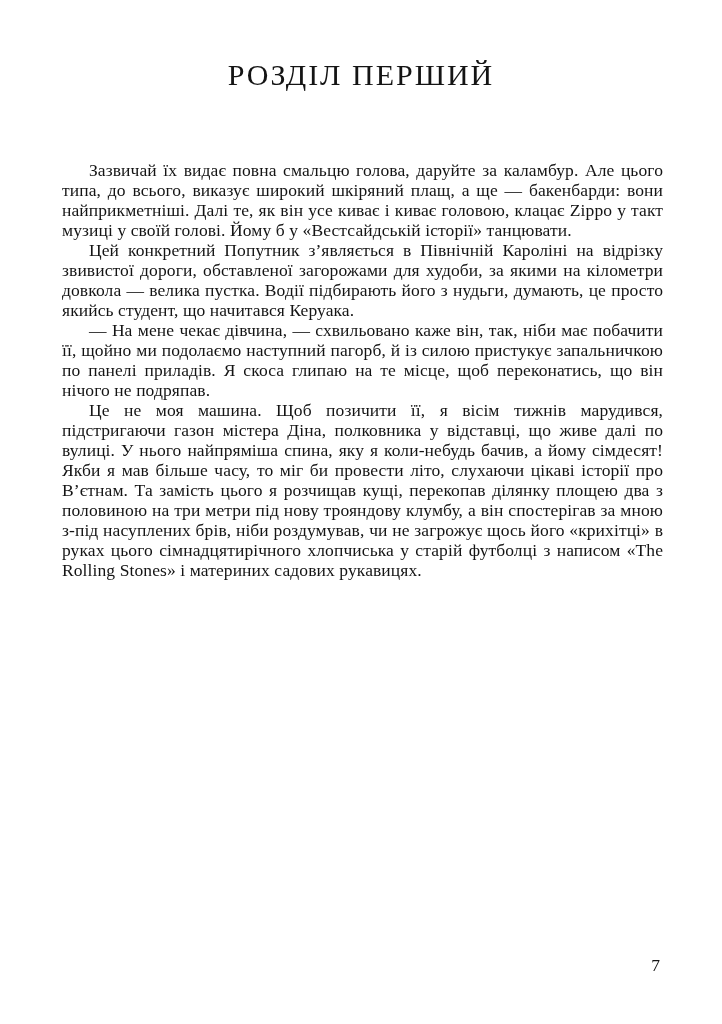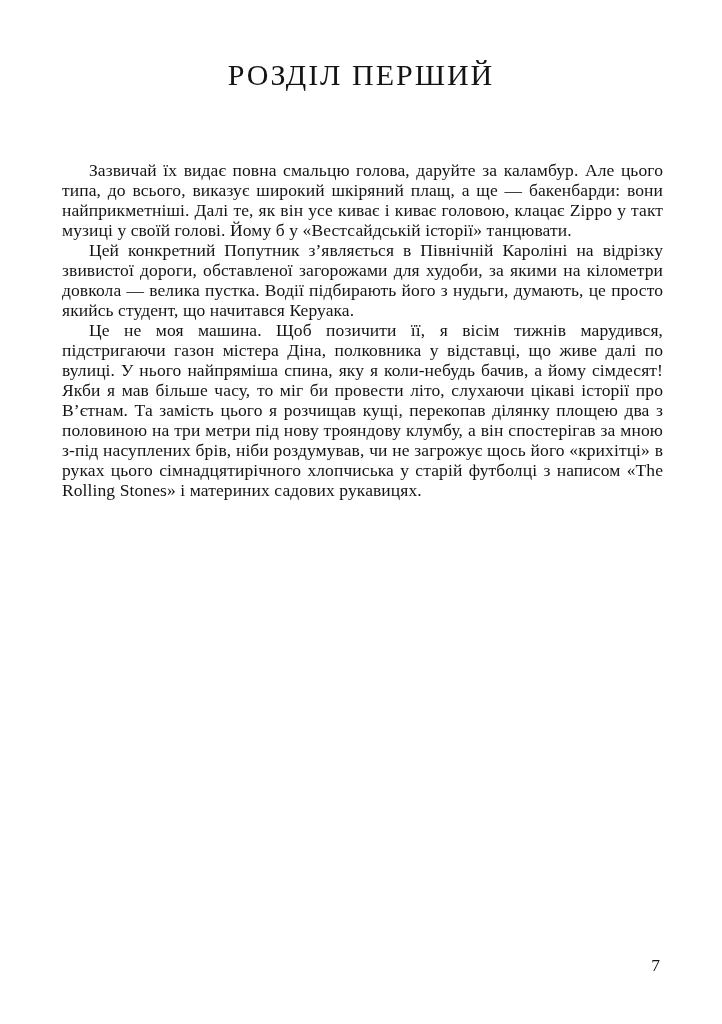--- a/index.html
+++ b/index.html
@@ -50,18 +50,19 @@
 </head>
 <body>
 
 <div class="page">
 
   <h1 class="chapter-title">РОЗДІЛ ПЕРШИЙ</h1>
 
   <div class="body-text">
     <p>Зазвичай їх видає повна смальцю голова, даруйте за каламбур. Але цього типа, до всього, виказує широкий шкіряний плащ, а ще — бакенбарди: вони найприкметніші. Далі те, як він усе киває і киває головою, клацає Zippo у такт музиці у своїй голові. Йому б у «Вестсайдській історії» танцювати.</p>
     <p>Цей конкретний Попутник з’являється в Північній Кароліні на відрізку звивистої дороги, обставленої загорожами для худоби, за якими на кілометри довкола — велика пустка. Водії підбирають його з нудьги, думають, це просто якийсь студент, що начитався Керуака.</p>
+    <p>— На мене чекає дівчина, — схвильовано каже він, так, ніби має побачити її, щойно ми подолаємо наступний пагорб, й із силою пристукує запальничкою по панелі приладів. Я скоса глипаю на те місце, щоб переконатись, що він нічого не подряпав.</p>
     <p>Це не моя машина. Щоб позичити її, я вісім тижнів марудився, підстригаючи газон містера Діна, полковника у відставці, що живе далі по вулиці. У нього найпряміша спина, яку я коли-небудь бачив, а йому сімдесят! Якби я мав більше часу, то міг би провести літо, слухаючи цікаві історії про В’єтнам. Та замість цього я розчищав кущі, перекопав ділянку площею два з половиною на три метри під нову трояндову клумбу, а він спостерігав за мною з-під насуплених брів, ніби роздумував, чи не загрожує щось його «крихітці» в руках цього сімнадцятирічного хлопчиська у старій футболці з написом «The Rolling Stones» і материних садових рукавицях.</p>
   </div>
 
   <div class="page-number">7</div>
 
 </div>
 
 </body></html>

